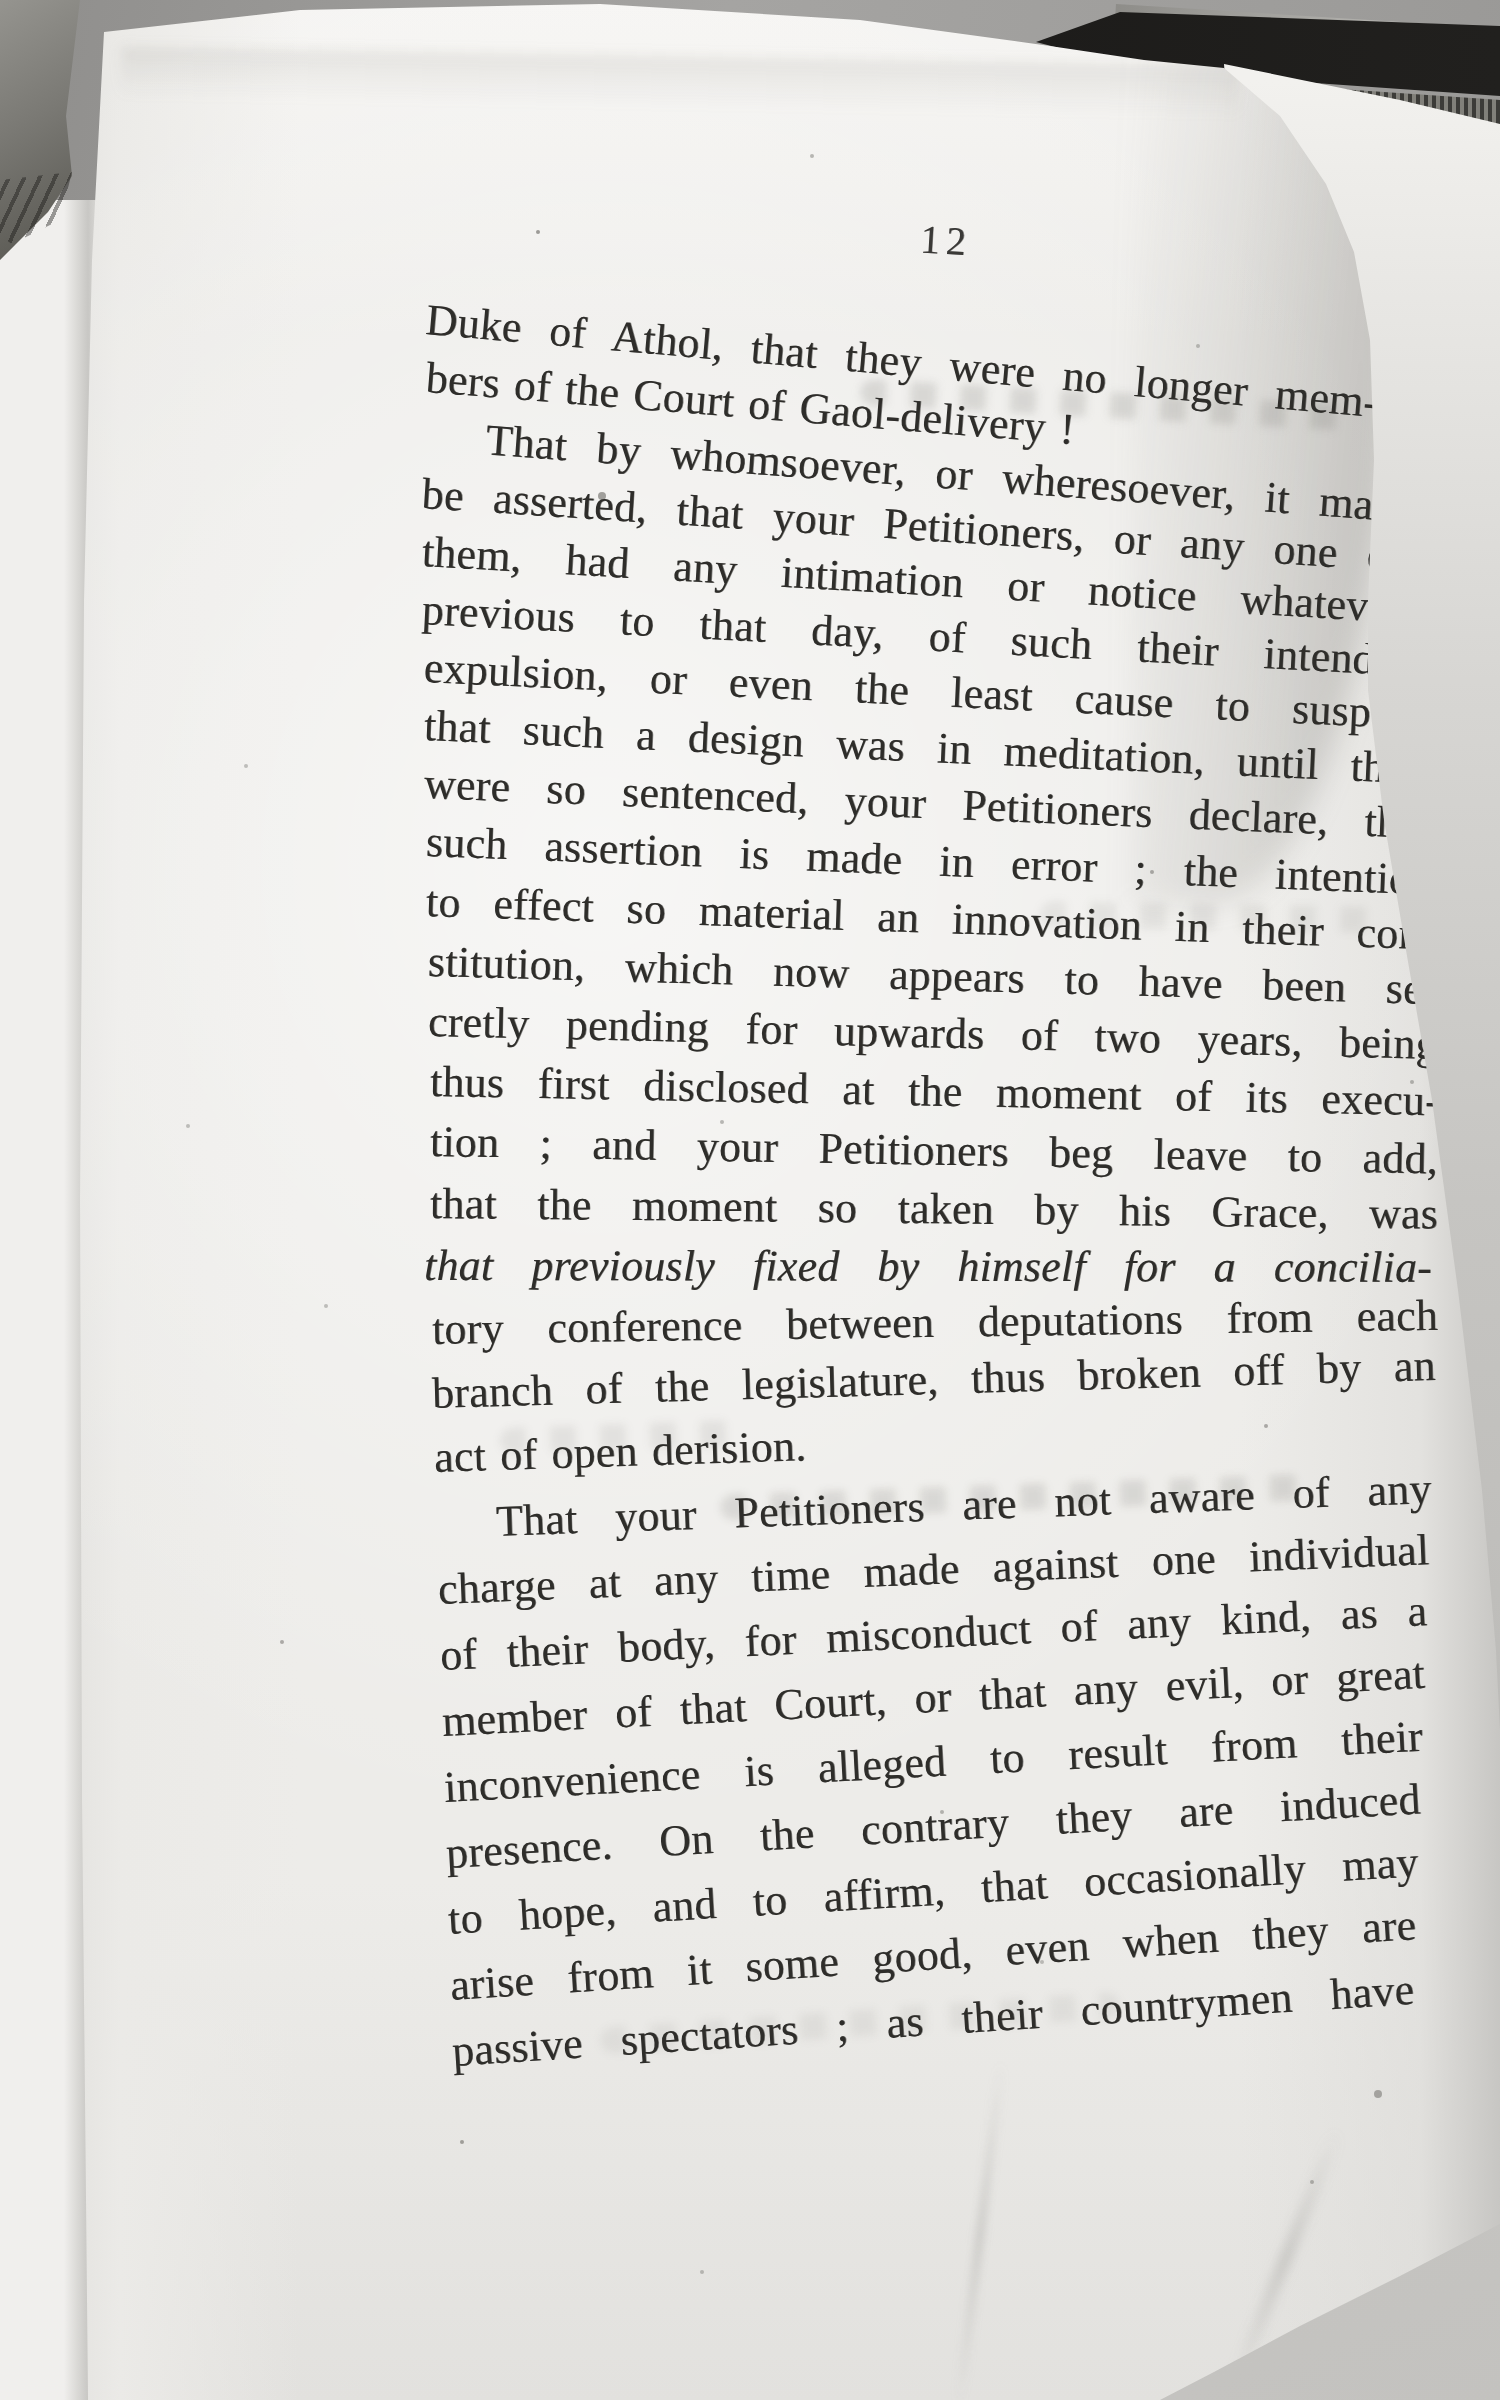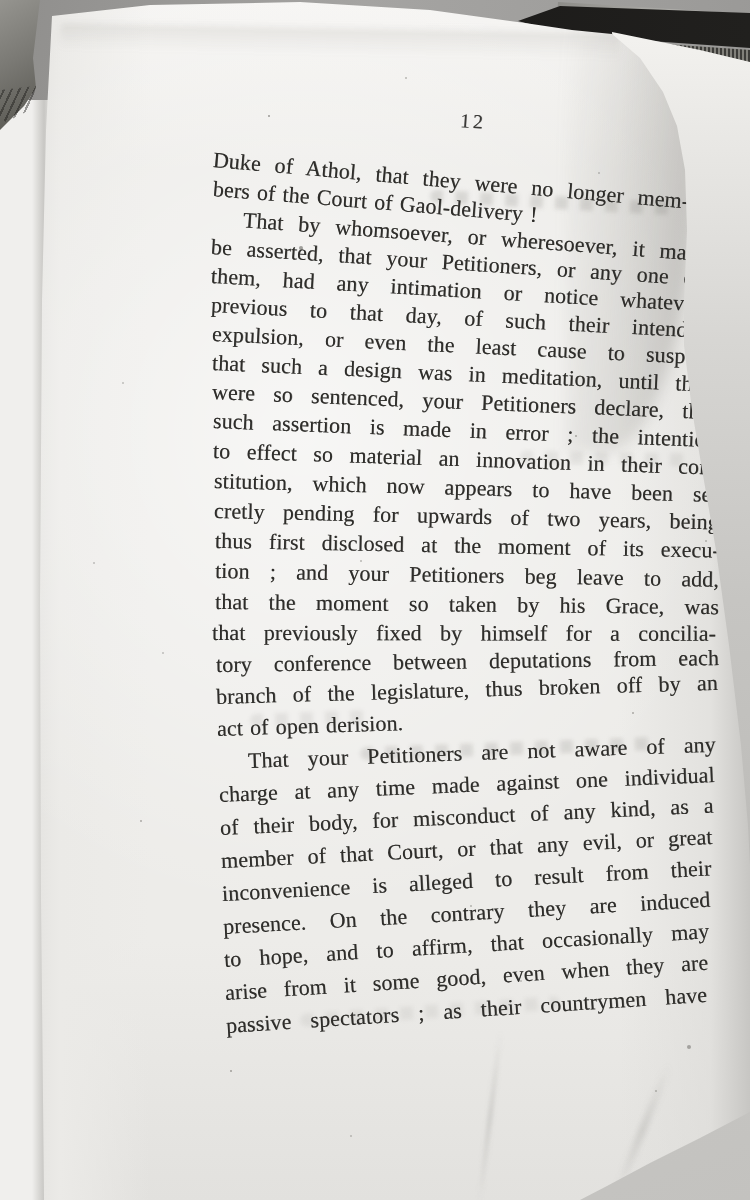--- a/index.html
+++ b/index.html
@@ -130,21 +130,21 @@
         <div class="text-line" style="top: 319px; left: 212px; width: 500px; transform: rotate(2.7deg);">expulsion, or even the least cause to suspect</div>
         <div class="text-line" style="top: 348px; left: 212px; width: 502px; transform: rotate(2.5deg);">that such a design was in meditation, until they</div>
         <div class="text-line" style="top: 377px; left: 212px; width: 504px; transform: rotate(2.3deg);">were so sentenced, your Petitioners declare, that</div>
         <div class="text-line" style="top: 406px; left: 213px; width: 504px; transform: rotate(2.2deg);">such assertion is made in error ; the intention</div>
         <div class="text-line" style="top: 436px; left: 213px; width: 505px; transform: rotate(1.9deg);">to effect so material an innovation in their con-</div>
         <div class="text-line" style="top: 466px; left: 214px; width: 505px; transform: rotate(1.6deg);">stitution, which now appears to have been se-</div>
         <div class="text-line" style="top: 496px; left: 214px; width: 505px; transform: rotate(1.3deg);">cretly pending for upwards of two years, being</div>
         <div class="text-line" style="top: 526px; left: 215px; width: 505px; transform: rotate(1.1deg);">thus first disclosed at the moment of its execu-</div>
         <div class="text-line" style="top: 556px; left: 215px; width: 504px; transform: rotate(1deg);">tion ; and your Petitioners beg leave to add,</div>
         <div class="text-line" style="top: 587px; left: 215px; width: 504px; transform: rotate(0.6deg);">that the moment so taken by his Grace, was</div>
-        <div class="text-line" style="top: 618px; left: 212px; width: 504px; transform: rotate(0.1deg);">that previously fixed by himself for a concilia-</div>
+        <div class="text-line" style="top: 618px; left: 212px; width: 504px; transform: rotate(0.1deg); font-style: italic;">that previously fixed by himself for a concilia-</div>
         <div class="text-line" style="top: 650px; left: 216px; width: 503px; transform: rotate(-0.8deg);">tory conference between deputations from each</div>
         <div class="text-line" style="top: 682px; left: 216px; width: 502px; transform: rotate(-1.6deg);">branch of the legislature, thus broken off by an</div>
         <div class="text-line no-justify" style="top: 714px; left: 217px; width: 420px; transform: rotate(-1.8deg);">act of open derision.</div>
         <div class="text-line indent" style="top: 747px; left: 218px; width: 498px; transform: rotate(-2deg);">That your Petitioners are not aware of any</div>
         <div class="text-line" style="top: 780px; left: 219px; width: 496px; transform: rotate(-2.3deg);">charge at any time made against one individual</div>
         <div class="text-line" style="top: 813px; left: 220px; width: 494px; transform: rotate(-2.6deg);">of their body, for misconduct of any kind, as a</div>
         <div class="text-line" style="top: 846px; left: 221px; width: 492px; transform: rotate(-2.8deg);">member of that Court, or that any evil, or great</div>
         <div class="text-line" style="top: 879px; left: 222px; width: 490px; transform: rotate(-3deg);">inconvenience is alleged to result from their</div>
         <div class="text-line" style="top: 912px; left: 223px; width: 488px; transform: rotate(-3.2deg);">presence. On the contrary they are induced</div>
         <div class="text-line" style="top: 945px; left: 224px; width: 486px; transform: rotate(-3.4deg);">to hope, and to affirm, that occasionally may</div>

